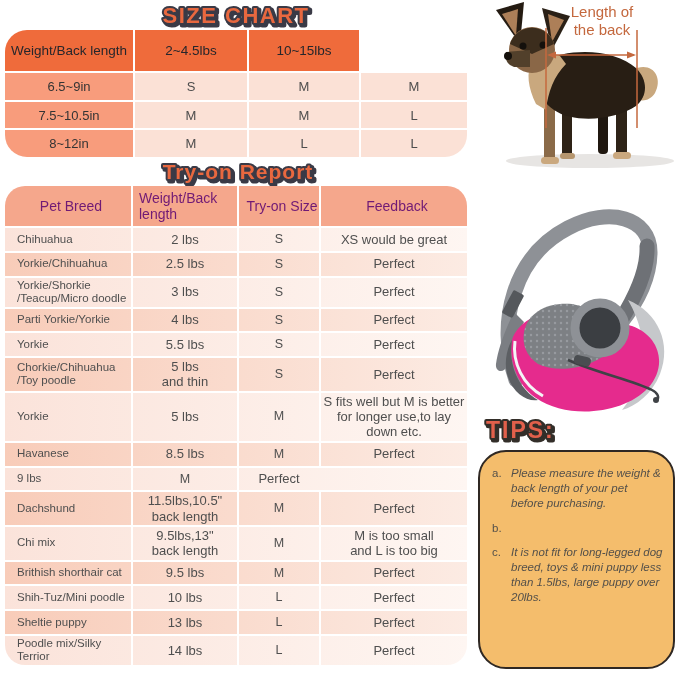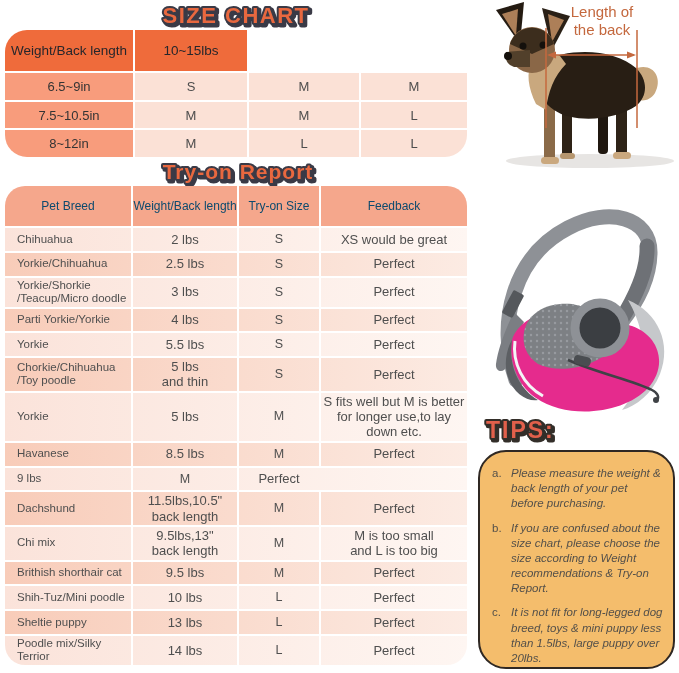--- a/index.html
+++ b/index.html
@@ -31,21 +31,21 @@
   .st-cell  { background:#fbe1d6; color:#4d4d4d; font-size:13px; display:flex; align-items:center; justify-content:center; }
 
   
   .tryon-table {
     position:absolute; left:5px; top:186px; width:462px; height:479px;
     border-radius:20px; overflow:hidden; display:flex; flex-direction:column; gap:2px;
   }
   .tr-head { flex:0 0 40px; display:grid; grid-template-columns:126px 106px 82px 1fr; background:#f5a78c; }
   .tr-head > div {
     display:flex; align-items:center; justify-content:center;
-    font-size:12px; color:#0c4a6e; border-left:2px solid #fff;
+    font-size:14px; color:#701a75; border-left:2px solid #fff;padding-left:6px;
   }
   .tr-head > div:first-child { border-left:none; }
   .tr-row { flex:1; display:grid; grid-template-columns:126px 106px 82px 1fr;
     background:linear-gradient(90deg,#fbe3da 0%,#fef6f2 100%); }
   .tr-row.alt { background:linear-gradient(90deg,#f8ccb9 0%,#fcebe3 100%); }
   .tr-row > div {
     display:flex; align-items:center; justify-content:center; text-align:center;
     font-size:13px; color:#4f4f4f; white-space:pre-line; line-height:1.18;
     border-left:2px solid #fff; padding:1px 2px; box-sizing:border-box;
   }
@@ -76,20 +76,21 @@
 <div class="canvas">
 
   <svg class="title-svg" style="left:5px;top:0;width:462px;height:30px">
     <text class="bubble-shadow" x="233" y="25" text-anchor="middle" font-size="22" letter-spacing="1.5">SIZE CHART</text>
     <text class="bubble-main" x="231" y="23" text-anchor="middle" font-size="22" letter-spacing="1.5">SIZE CHART</text>
   </svg>
 
   <div class="size-table">
     <div class="st-head">
       <div>Weight/Back length</div>
+      <div>2~4.5lbs</div>
       <div>10~15lbs</div>
     </div>
     <div class="st-row">
         <div class="st-label">6.5~9in</div>
         <div class="st-cell">S</div>
         <div class="st-cell">M</div>
         <div class="st-cell">M</div>
       </div>
       <div class="st-row alt">
         <div class="st-label">7.5~10.5in</div>
@@ -292,21 +293,20 @@
     <text class="bubble-tips-main" x="6" y="26" font-size="23" letter-spacing="2">TIPS:</text>
   </svg>
 
   <div class="tips-box">
     <div class="tip-item">
         <span class="tip-key">a.</span>
         <span class="tip-text">Please measure the weight &amp; back length of your pet before purchasing.</span>
       </div>
       <div class="tip-item alt">
         <span class="tip-key">b.</span>
-        <span class="tip-text">If you are confused about the size chart, please choose the size according to Weight recommendations &amp; Try-on Report.</span>
       </div>
       <div class="tip-item">
         <span class="tip-key">c.</span>
         <span class="tip-text">It is not fit for long-legged dog breed, toys &amp; mini puppy less than 1.5lbs, large puppy over 20lbs.</span>
       </div>
   </div>
 
 </div>
 
 </body></html>

